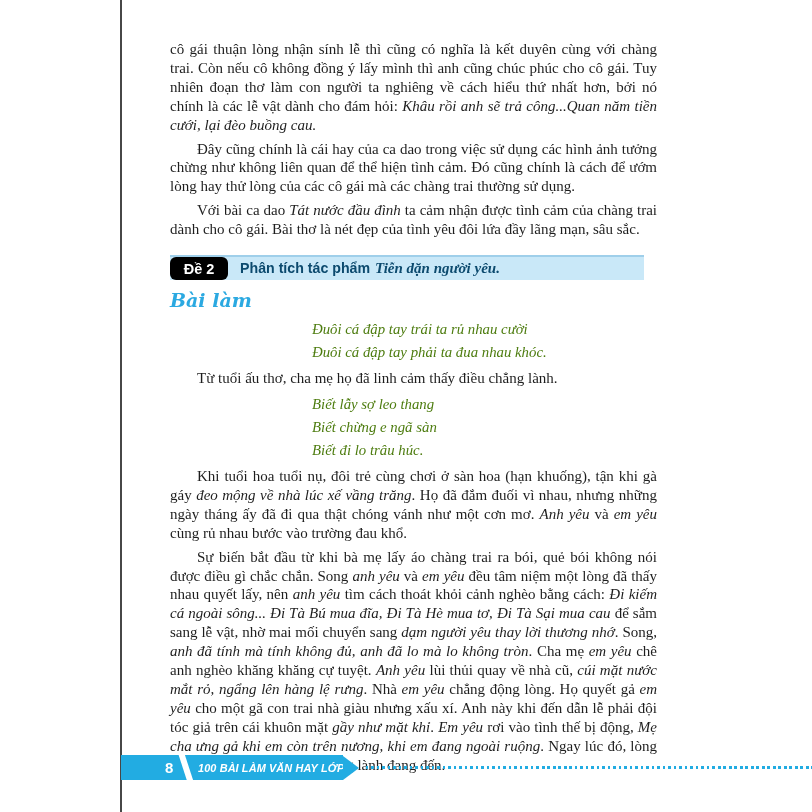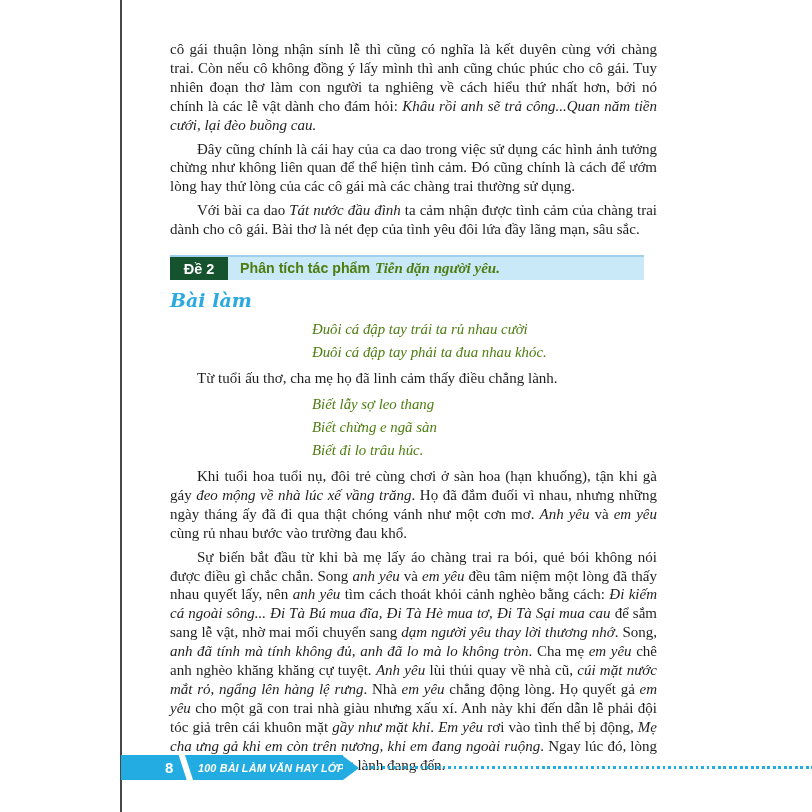--- a/index.html
+++ b/index.html
@@ -22,27 +22,27 @@
   .verse{margin:2px 0 5px 142px;}
   .verse-line{
     font-style:italic;font-size:14.8px;line-height:23px;color:#4d7c0f;
   }
   .de-bar{
     display:flex;align-items:stretch;height:25px;width:474px;
     background:#C9E8F8;border-top:2px solid #9FCFEA;margin:16px 0 9px;
     box-sizing:border-box;
   }
   .de-label{
-    background:#14532d;color:#ffffff;width:58px;flex:none;
+    background:#000000;color:#ffffff;width:58px;flex:none;
     display:flex;align-items:center;justify-content:center;
-    font-family:"Liberation Sans", sans-serif;font-weight:700;font-size:14.5px;
+    font-family:"Liberation Sans", sans-serif;font-weight:700;font-size:14.5px;border-radius:6px;
   }
   .de-title{
     display:flex;align-items:baseline;padding-left:12px;gap:5px;
-    color:#4d7c0f;align-self:center;
+    color:#0c4a6e;align-self:center;
   }
   .de-title .plain{
     font-family:"Liberation Sans", sans-serif;font-weight:700;font-size:14.2px;
   }
   .de-title .work{
     font-family:"Liberation Serif", serif;font-weight:700;font-style:italic;font-size:15px;
   }
   .bai-lam{
     text-align:left;font-family:"DejaVu Serif", serif;
     font-style:italic;font-weight:700;font-size:19px;color:#2BA9E1;

